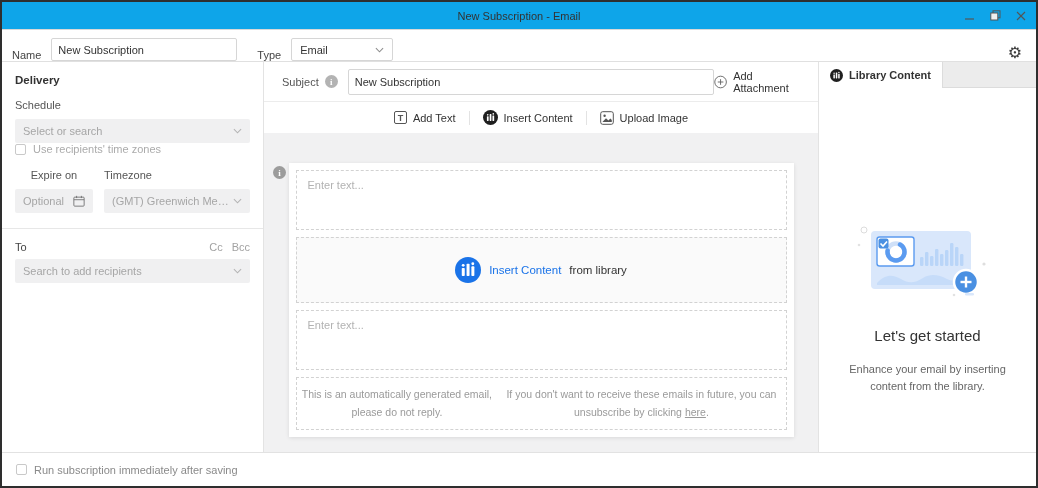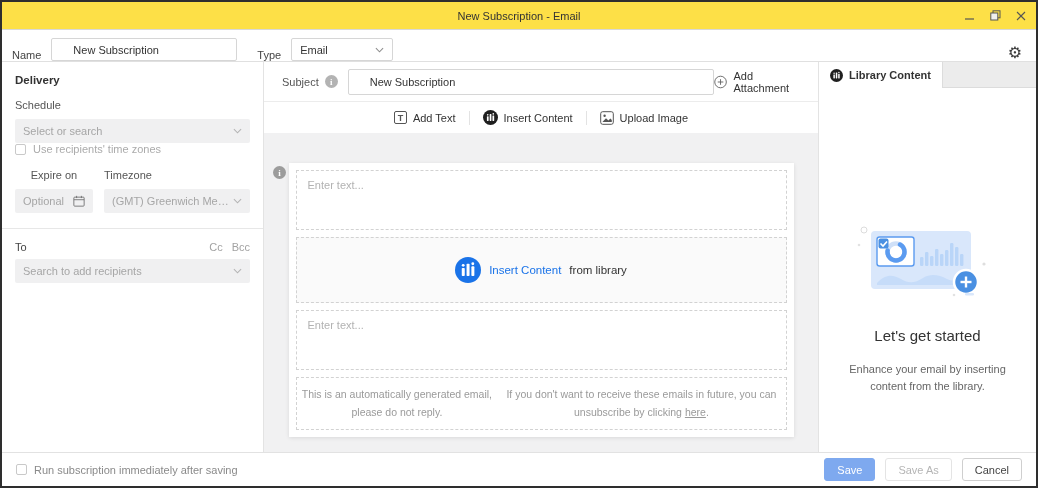--- a/index.html
+++ b/index.html
@@ -14,21 +14,21 @@
   }
   .window {
     width: 1038px; height: 488px;
     border: 2px solid #2e2e2e;
     display: flex; flex-direction: column;
     background: #fff;
   }
   
   .titlebar {
     height: 28px; flex: 0 0 28px;
-    background: #fde047;
+    background: #0ea5e9;
     border-bottom: 1px solid #d8d8d8;
     position: relative;
     display: flex; align-items: center; justify-content: center;
     color: #333;
   }
   .win-controls {
     position: absolute; right: 10px; top: 0; height: 100%;
     display: flex; align-items: center; gap: 15px; color: #555;
   }
   .win-controls svg { display: block; cursor: pointer; }
@@ -36,21 +36,21 @@
   .header-row {
     height: 32px; flex: 0 0 32px;
     background: #fff;
     border-bottom: 1px solid #e0e0e0;
     display: flex; align-items: flex-end;
     padding: 0 10px;
   }
   .header-row label { color: #444; }
   .text-input {
     height: 23px; border: 1px solid #d6d6d6; border-radius: 2px;
-    padding: 0 21px; font-family: inherit; font-size: 11px; color: #333;
+    padding: 0 6px; font-family: inherit; font-size: 11px; color: #333;
     outline: none; background: #fff;
   }
   .name-input { width: 186px; margin-left: 10px; }
   .type-select {
     width: 102px; height: 23px; margin-left: 10px;
     border: 1px solid #d6d6d6; border-radius: 2px;
     display: flex; align-items: center; justify-content: space-between;
     padding: 0 8px; cursor: pointer; background: #fff;
   }
   .chev { color: #8e8e8e; flex: 0 0 auto; }
@@ -402,20 +402,15 @@
         <div class="lib-desc">Enhance your email by inserting content from the library.</div>
       </div>
     </div>
   </div>
 
   <div class="footer-bar">
     <span class="run-check">
       <span class="checkbox"></span>
       <span>Run subscription immediately after saving</span>
     </span>
-    <span class="btns">
-      <button class="btn btn-save">Save</button>
-      <button class="btn btn-saveas">Save As</button>
-      <button class="btn btn-cancel">Cancel</button>
-    </span>
   </div>
 
 </div>
 
 </body></html>

